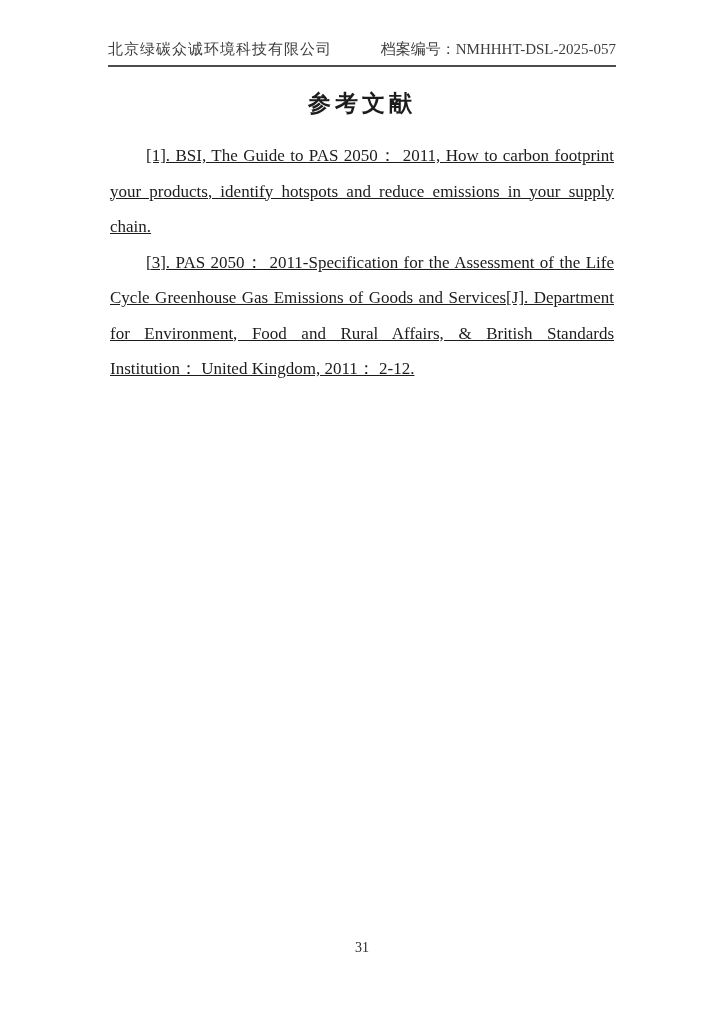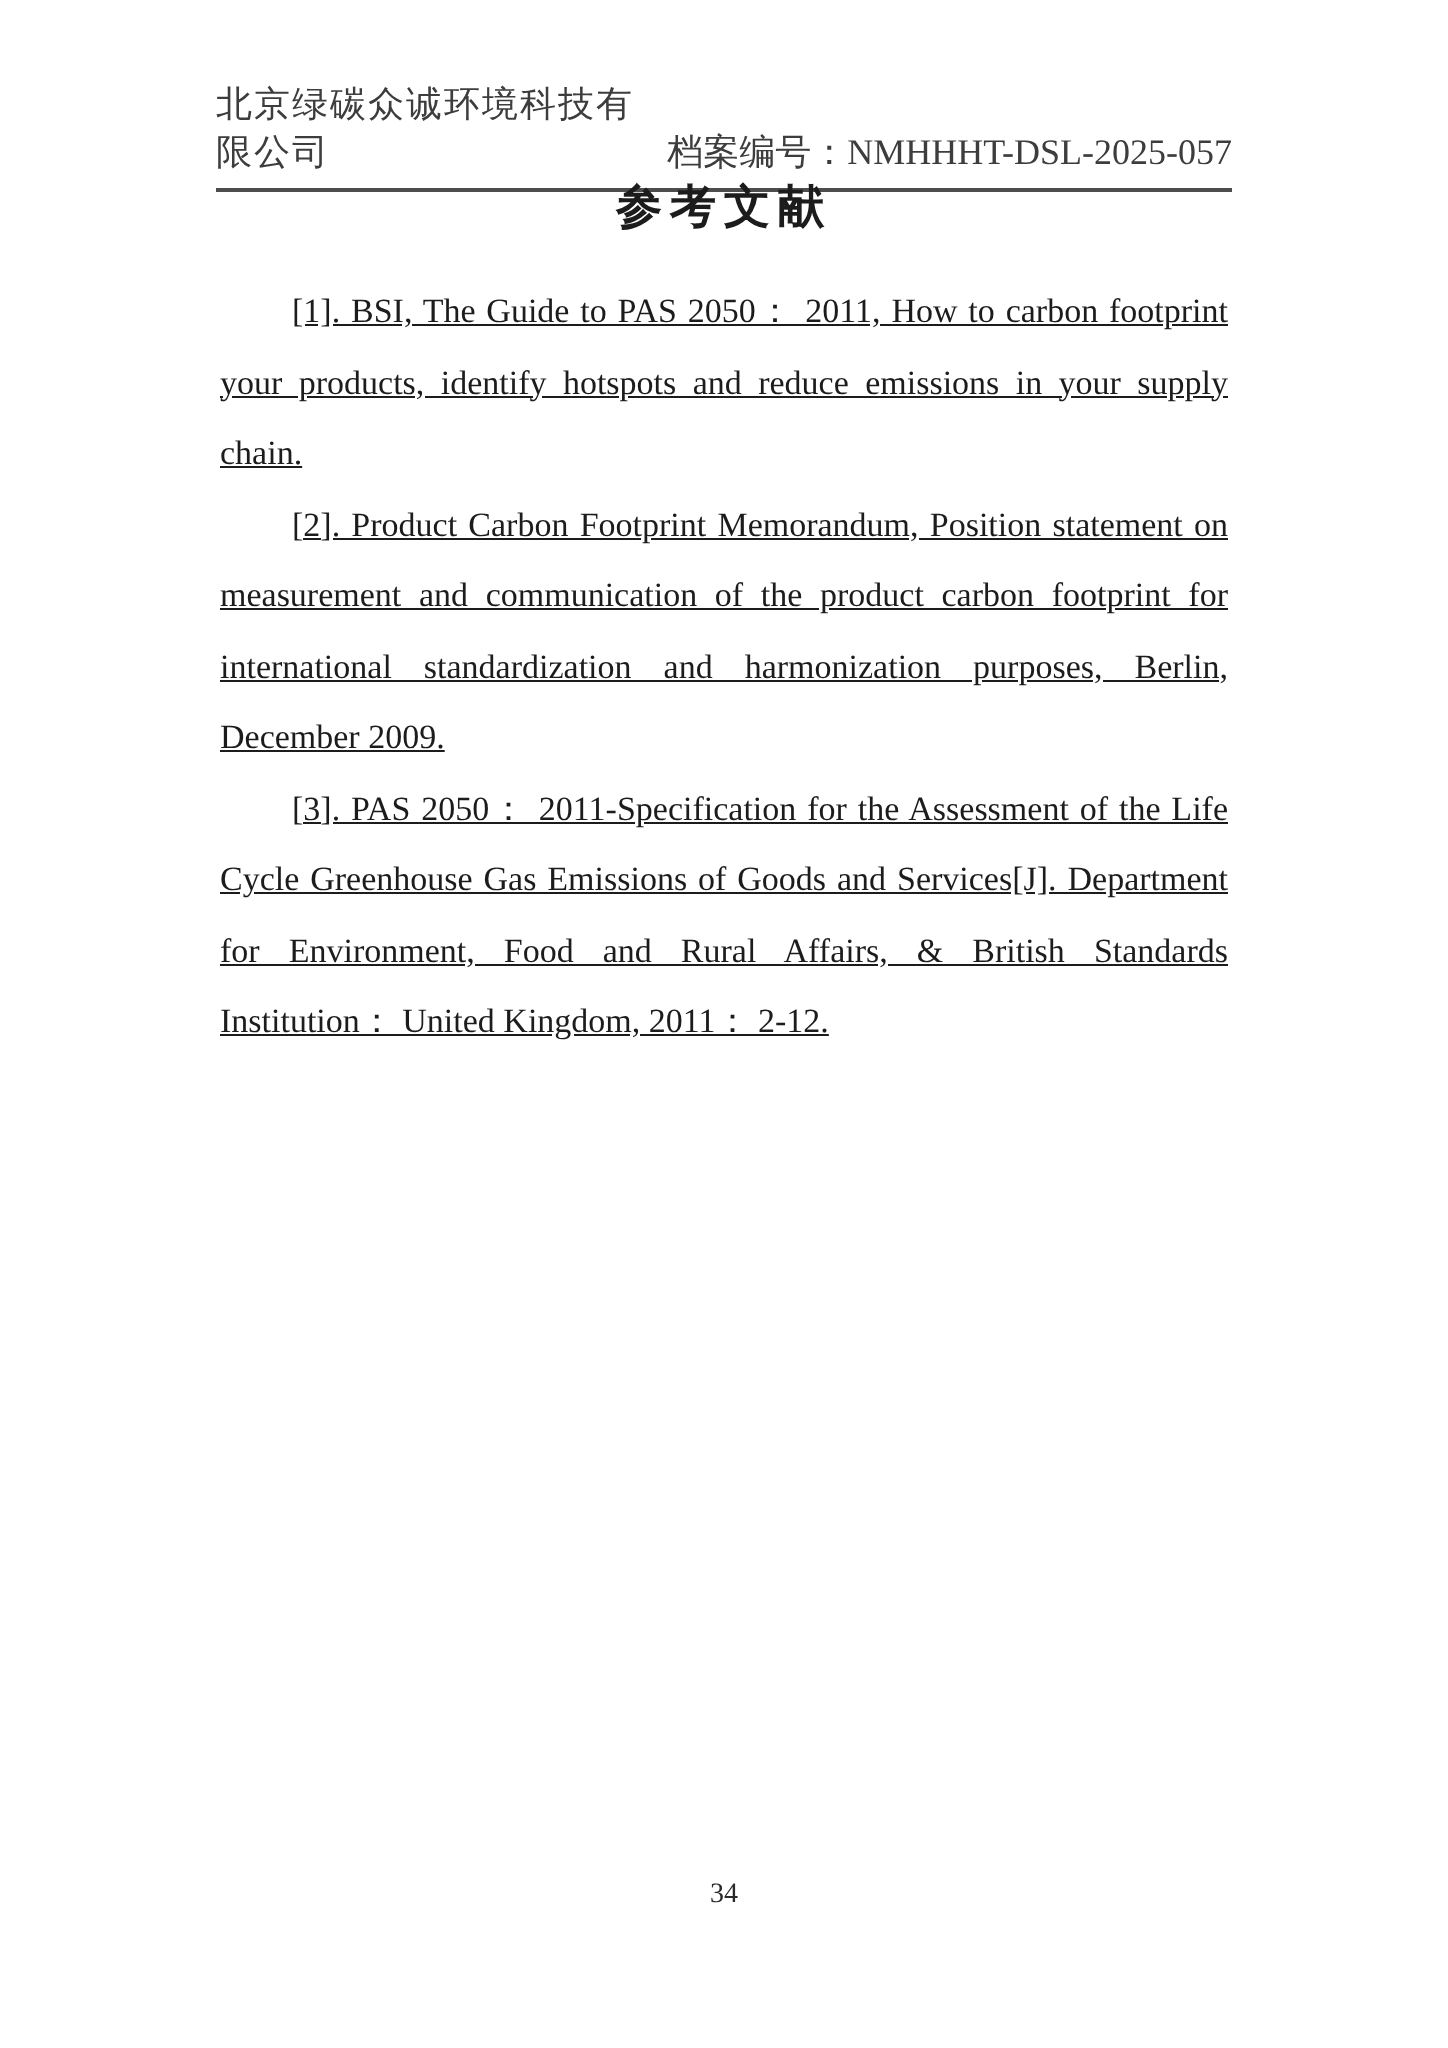--- a/index.html
+++ b/index.html
@@ -21,21 +21,21 @@
   .header {
     position: absolute;
     top: 40px;
     left: 108px;
     width: 508px;
     display: flex;
     justify-content: space-between;
     align-items: flex-end;
     padding-bottom: 6px;
     border-bottom: 2px solid #4d4d4d;
-    font-size: 18px;
+    font-size: 15px;
     color: #3d3d3d;
     letter-spacing: 1px;
   }
   .header .doc-number {
     letter-spacing: 0;
     white-space: nowrap;
   }
   
   .doc-title {
     position: absolute;
@@ -85,21 +85,20 @@
     <span class="company">北京绿碳众诚环境科技有限公司</span>
     <span class="doc-number">
       <span>档案编号：</span><span>NMHHHT-DSL-2025-057</span>
     </span>
   </div>
 
   <div class="doc-title">参考文献</div>
 
   <div class="references">
     <p>[1]. BSI, The Guide to PAS 2050： 2011, How to carbon footprint your products, identify hotspots and reduce emissions in your supply chain.</p>
-    <p>[2]. Product Carbon Footprint Memorandum, Position statement on measurement and communication of the product carbon footprint for international standardization and harmonization purposes, Berlin, December 2009.</p>
     <p>[3]. PAS 2050： 2011-Specification for the Assessment of the Life Cycle Greenhouse Gas Emissions of Goods and Services[J]. Department for Environment, Food and Rural Affairs, &amp; British Standards Institution： United Kingdom, 2011： 2-12.</p>
   </div>
 
   <div class="footer">
-    <span>34</span>
+    <span>31</span>
   </div>
 
 </div>
 
 </body></html>

